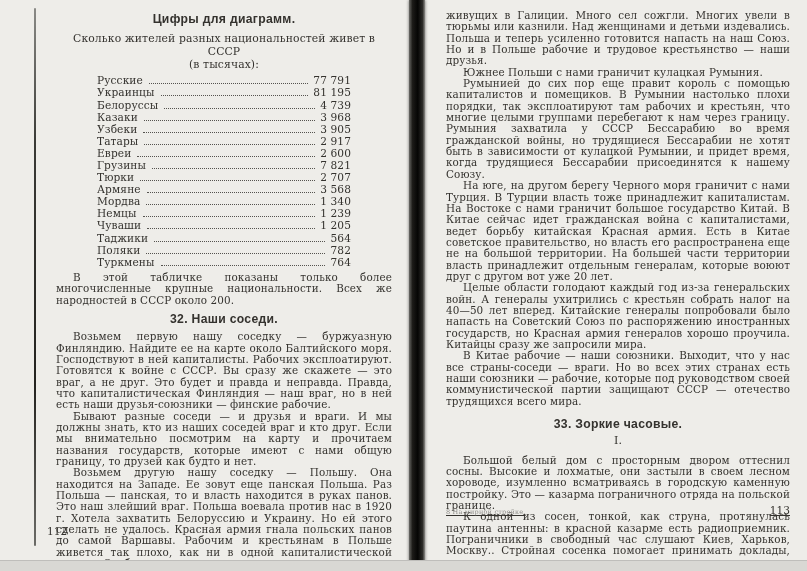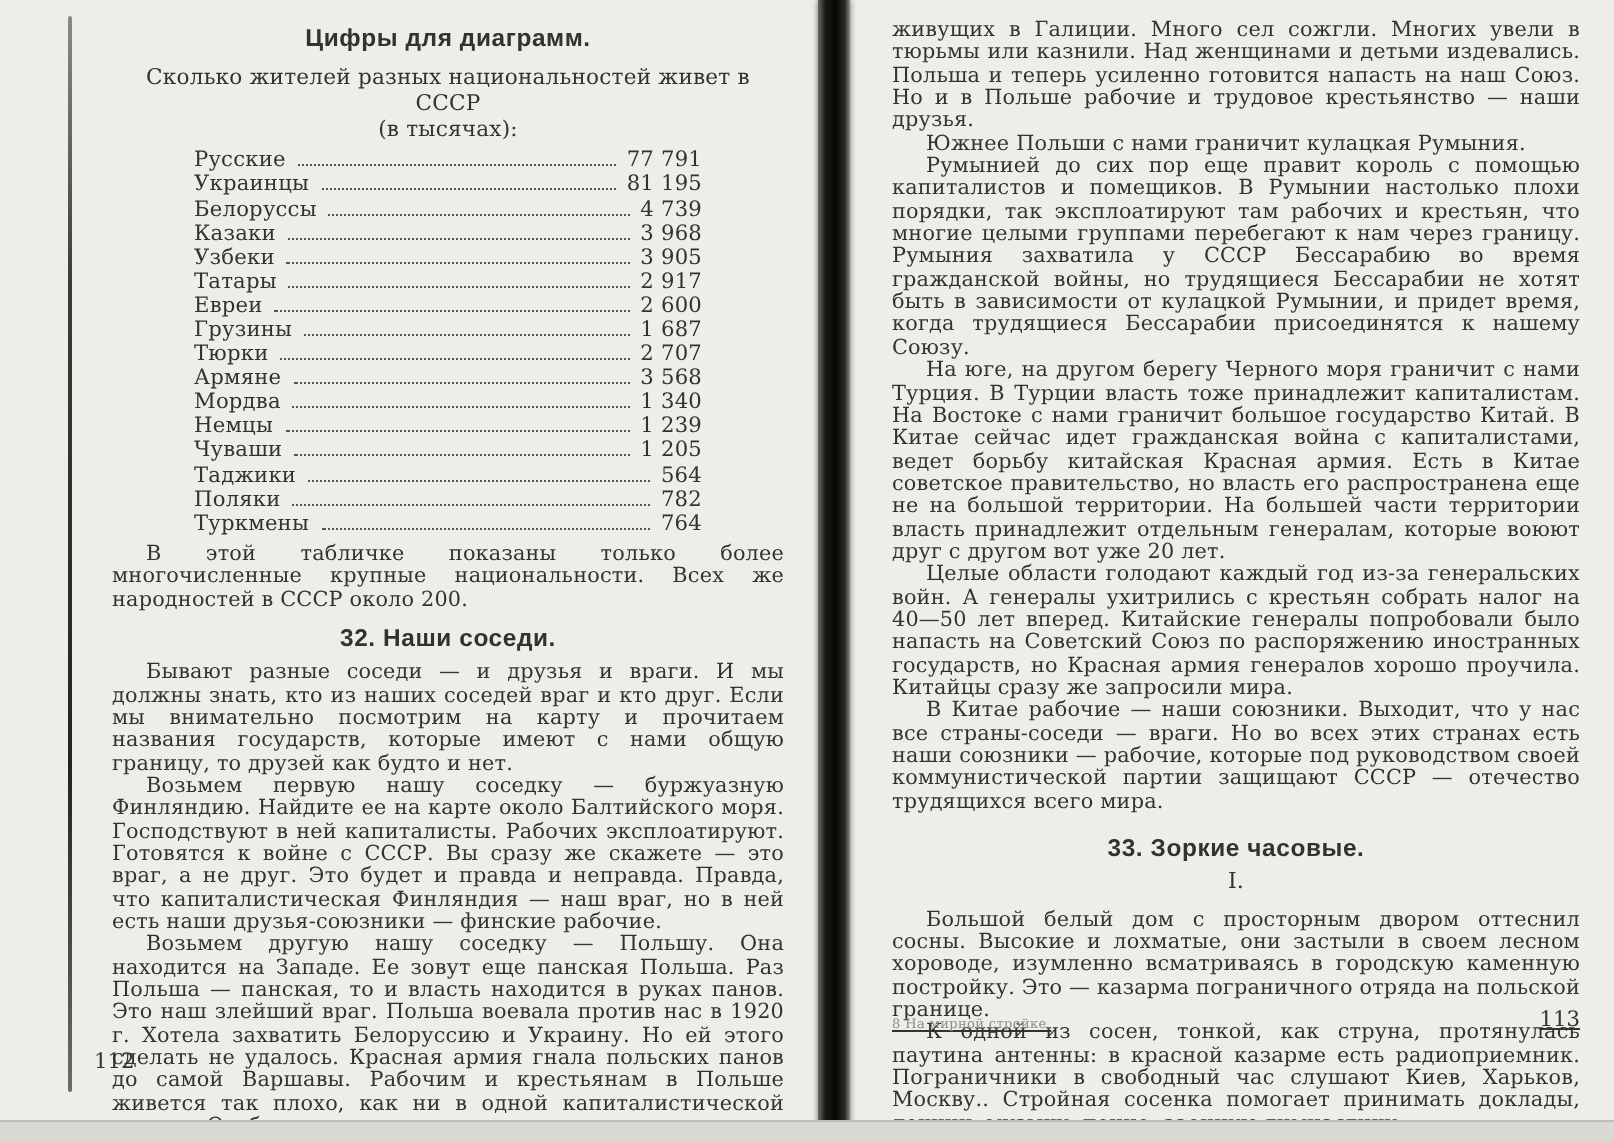--- a/index.html
+++ b/index.html
@@ -106,21 +106,21 @@
 
         <div class="natrow">
           <span class="natname">Евреи</span>
           <span class="leader"></span>
           <span class="natval">2 600</span>
         </div>
 
         <div class="natrow">
           <span class="natname">Грузины</span>
           <span class="leader"></span>
-          <span class="natval">1 687</span>
+          <span class="natval">7 821</span>
         </div>
 
         <div class="natrow">
           <span class="natname">Тюрки</span>
           <span class="leader"></span>
           <span class="natval">2 707</span>
         </div>
 
         <div class="natrow">
           <span class="natname">Армяне</span>
@@ -164,23 +164,23 @@
           <span class="natval">764</span>
         </div>
       </div>
 
     <p class="par note">В этой табличке показаны только более многочисленные крупные национальности. Всех же народностей в СССР около 200.</p>
 
     <h3 class="h-sans sec-head">32. Наши соседи.</h3>
 
     <div>
 
+        <p class="par">Возьмем первую нашу соседку — буржуазную Финляндию. Найдите ее на карте около Балтийского моря. Господствуют в ней капиталисты. Рабочих эксплоатируют. Готовятся к войне с СССР. Вы сразу же скажете — это враг, а не друг. Это будет и правда и неправда. Правда, что капиталистическая Финляндия — наш враг, но в ней есть наши друзья-союзники — финские рабочие.</p>
+
         <p class="par">Бывают разные соседи — и друзья и враги. И мы должны знать, кто из наших соседей враг и кто друг. Если мы внимательно посмотрим на карту и прочитаем названия государств, которые имеют с нами общую границу, то друзей как будто и нет.</p>
-
-        <p class="par">Возьмем первую нашу соседку — буржуазную Финляндию. Найдите ее на карте около Балтийского моря. Господствуют в ней капиталисты. Рабочих эксплоатируют. Готовятся к войне с СССР. Вы сразу же скажете — это враг, а не друг. Это будет и правда и неправда. Правда, что капиталистическая Финляндия — наш враг, но в ней есть наши друзья-союзники — финские рабочие.</p>
 
         <p class="par">Возьмем другую нашу соседку — Польшу. Она находится на Западе. Ее зовут еще панская Польша. Раз Польша — панская, то и власть находится в руках панов. Это наш злейший враг. Польша воевала против нас в 1920 г. Хотела захватить Белоруссию и Украину. Но ей этого сделать не удалось. Красная армия гнала польских панов до самой Варшавы. Рабочим и крестьянам в Польше живется так плохо, как ни в одной капиталистической стране. Особенно тяжело живется под властью польских панов рабочим и крестьянам — украинцам, белоруссам, немцам, евреям. В 1930 г. польские паны ходили усмирять украинских крестьян,</p>
       </div>
   </div>
 
   <div class="pagenum-left">112</div>
 
   <div class="col right-col">
     <p class="par noindent">живущих в Галиции. Много сел сожгли. Многих увели в тюрьмы или казнили. Над женщинами и детьми издевались. Польша и теперь усиленно готовится напасть на наш Союз. Но и в Польше рабочие и трудовое крестьянство — наши друзья.</p>
 

